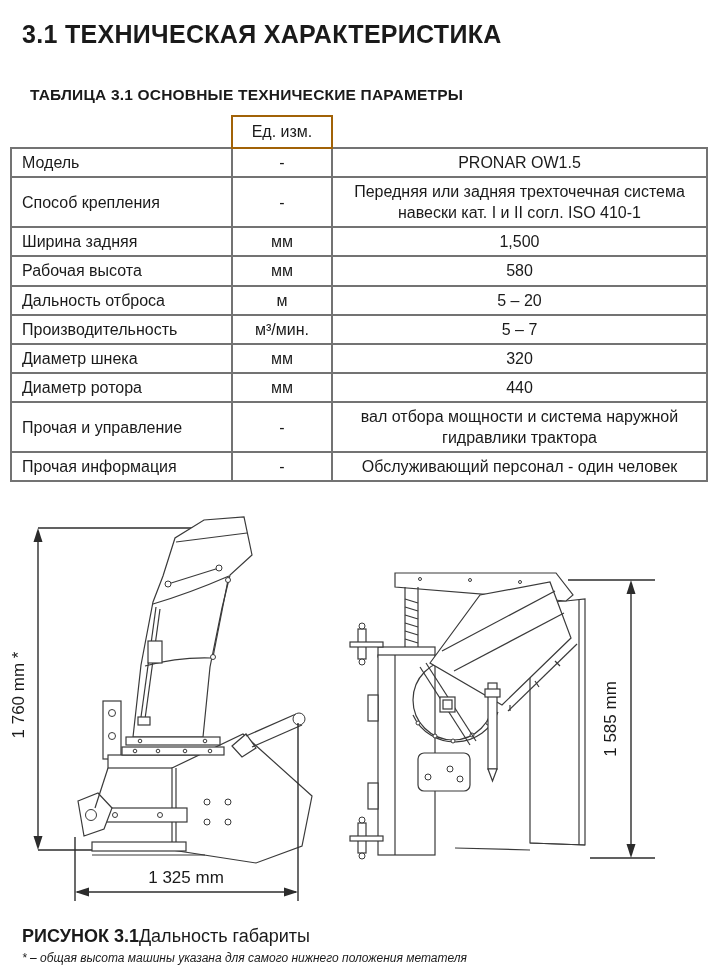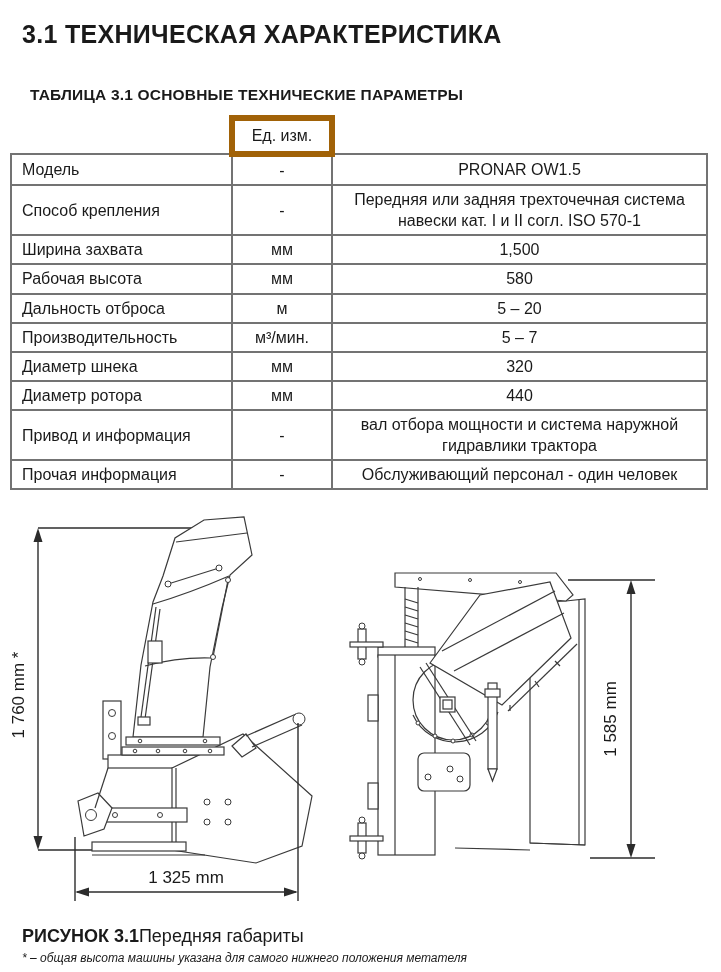--- a/index.html
+++ b/index.html
@@ -27,21 +27,21 @@
     font-size:16px;
   }
   table.specs td{
     border:2px solid #737373;
     padding:3px 10px;
     line-height:1.32;
     vertical-align:middle;
   }
   table.specs tr.unit-row td{border:none;padding:0;height:30px;}
   table.specs tr.unit-row td.unit-head{
-    border:6px solid #a16207;text-align:center;font-size:16px;
+    border:2px solid #a16207;text-align:center;font-size:16px;
   }
   td.param{text-align:left;}
   td.unit,td.value{text-align:center;}
   .drawing{position:absolute;}
   .drawing svg{display:block;overflow:visible;}
   .drawing text{
     font-family:"Liberation Sans", sans-serif;
     font-size:17px;fill:#1a1a1a;
   }
   .fig-caption{
@@ -82,24 +82,24 @@
         <td></td>
       </tr>
       <tr>
         <td class="param">Модель</td>
         <td class="unit">-</td>
         <td class="value">PRONAR OW1.5</td>
       </tr>
       <tr>
         <td class="param">Способ крепления</td>
         <td class="unit">-</td>
-        <td class="value">Передняя или задняя трехточечная система навески кат. I и II согл. ISO 570-1</td>
-      </tr>
-      <tr>
-        <td class="param">Ширина захвата</td>
+        <td class="value">Передняя или задняя трехточечная система навески кат. I и II согл. ISO 410-1</td>
+      </tr>
+      <tr>
+        <td class="param">Ширина задняя</td>
         <td class="unit">мм</td>
         <td class="value">1,500</td>
       </tr>
       <tr>
         <td class="param">Рабочая высота</td>
         <td class="unit">мм</td>
         <td class="value">580</td>
       </tr>
       <tr>
         <td class="param">Дальность отброса</td>
@@ -115,21 +115,21 @@
         <td class="param">Диаметр шнека</td>
         <td class="unit">мм</td>
         <td class="value">320</td>
       </tr>
       <tr>
         <td class="param">Диаметр ротора</td>
         <td class="unit">мм</td>
         <td class="value">440</td>
       </tr>
       <tr>
-        <td class="param">Привод и информация</td>
+        <td class="param">Прочая и управление</td>
         <td class="unit">-</td>
         <td class="value">вал отбора мощности и система наружной гидравлики трактора</td>
       </tr>
       <tr>
         <td class="param">Прочая информация</td>
         <td class="unit">-</td>
         <td class="value">Обслуживающий персонал - один человек</td>
       </tr>
     </tbody>
   </table>
@@ -282,17 +282,17 @@
         <line class="dim" x1="218" y1="25" x2="305" y2="25"></line>
         <line class="dim" x1="240" y1="303" x2="305" y2="303"></line>
         <line class="dim" x1="281" y1="28" x2="281" y2="300"></line>
         <polygon class="arr" points="281,25 276.5,39 285.5,39"></polygon>
         <polygon class="arr" points="281,303 276.5,289 285.5,289"></polygon>
         <text x="266" y="164" text-anchor="middle" transform="rotate(-90 266 164)">1 585 mm</text>
       </g>
     </svg>
   </div>
 
-  <p class="fig-caption"><span class="fig-label">РИСУНОК 3.1</span><span>Передняя габариты</span></p>
+  <p class="fig-caption"><span class="fig-label">РИСУНОК 3.1</span><span>Дальность габариты</span></p>
 
   <p class="footnote">* – общая высота машины указана для самого нижнего положения метателя</p>
 
 </div>
 
 </body></html>

